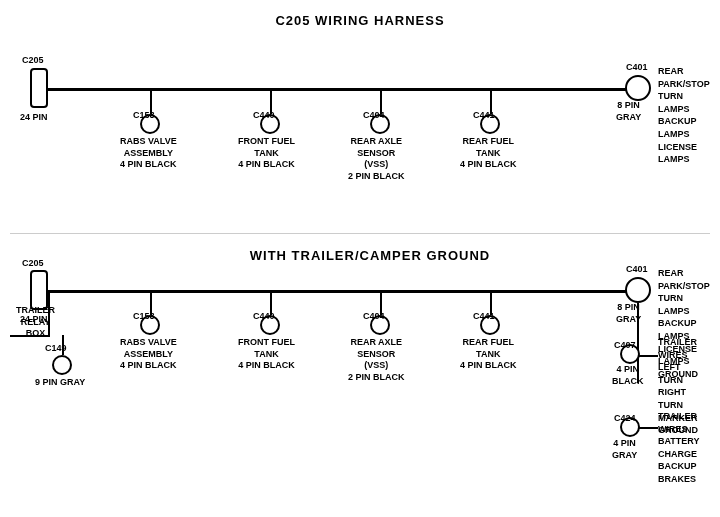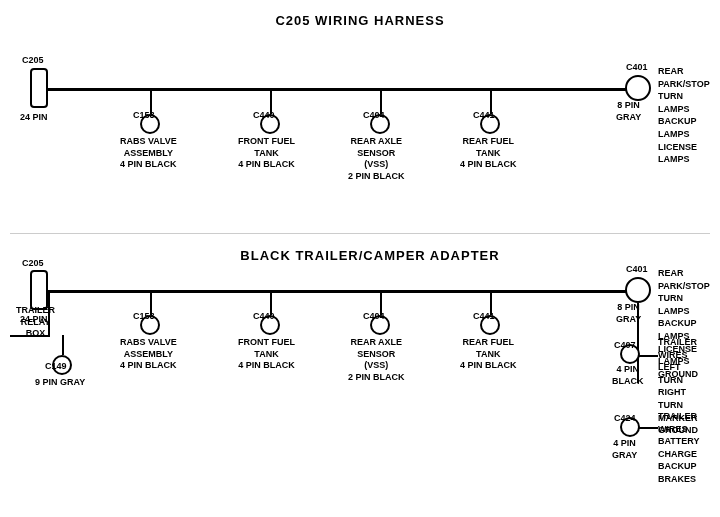--- a/index.html
+++ b/index.html
@@ -103,35 +103,35 @@
   <div class="label" style="top:110px;left:363px;">C404</div>
   <div class="label" style="top:136px;left:348px;">REAR AXLE<br>SENSOR<br>(VSS)<br>2 PIN BLACK</div>
 
   <div class="vline" style="top:89px;left:490px;height:25px;"></div>
   <div class="connector" style="top:114px;left:480px;width:20px;height:20px;"></div>
   <div class="label" style="top:110px;left:473px;">C441</div>
   <div class="label" style="top:136px;left:460px;">REAR FUEL<br>TANK<br>4 PIN BLACK</div>
 
   <div style="position:absolute;top:233px;left:10px;width:700px;height:1px;background:#ccc;"></div>
 
-  <div class="section-label" style="position:absolute;top:248px;left:90px;width:560px;">BLACK  TRAILER/CAMPER  ADAPTER</div>
+  <div class="section-label" style="position:absolute;top:248px;left:90px;width:560px;">WITH  TRAILER/CAMPER  GROUND</div>
 
   <div class="hline" style="top:290px;left:48px;width:590px;"></div>
 
   <div class="rect-connector" style="top:270px;left:30px;width:18px;height:40px;"></div>
   <div class="label" style="top:258px;left:22px;">C205</div>
   <div class="label" style="top:314px;left:20px;">24 PIN</div>
 
   <div class="vline" style="top:290px;left:48px;height:45px;"></div>
   <div class="hline" style="top:335px;left:10px;width:40px;height:2px;"></div>
   <div class="label" style="top:305px;left:16px;">TRAILER<br>RELAY<br>BOX</div>
 
   <div class="vline" style="top:335px;left:62px;height:20px;"></div>
   <div class="connector" style="top:355px;left:52px;width:20px;height:20px;"></div>
-  <div class="label" style="top:361px;left:45px;">C149</div>
+  <div class="label" style="top:343px;left:45px;">C149</div>
   <div class="label" style="top:377px;left:35px;">9 PIN GRAY</div>
 
   <div class="connector" style="top:277px;left:625px;width:26px;height:26px;"></div>
   <div class="label" style="top:264px;left:626px;">C401</div>
   <div class="label" style="top:302px;left:616px;">8 PIN<br>GRAY</div>
   <div class="label label-left" style="top:267px;left:658px;line-height:1.4;">REAR PARK/STOP<br>TURN LAMPS<br>BACKUP LAMPS<br>LICENSE LAMPS<br>GROUND</div>
 
   <div class="vline" style="top:303px;left:637px;height:80px;"></div>
 
   <div class="hline" style="top:355px;left:638px;width:20px;height:2px;"></div>

